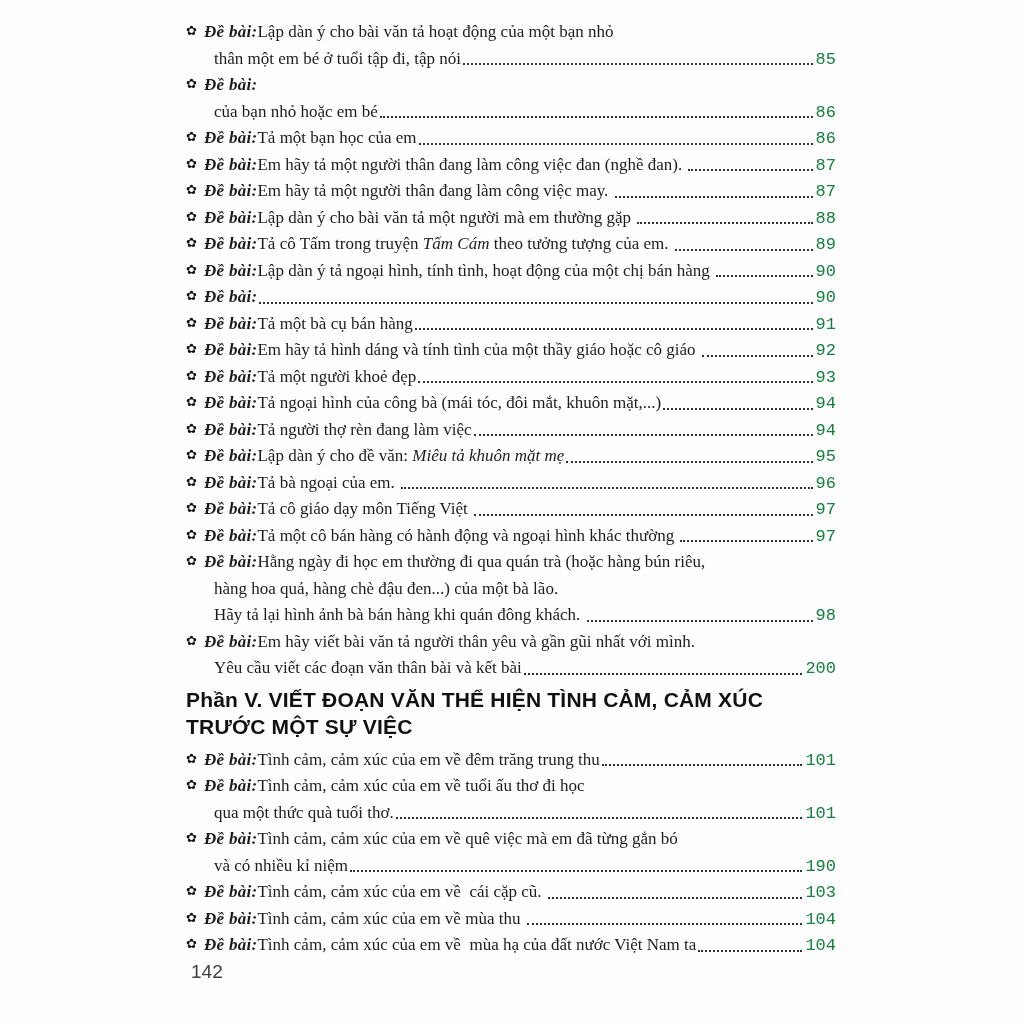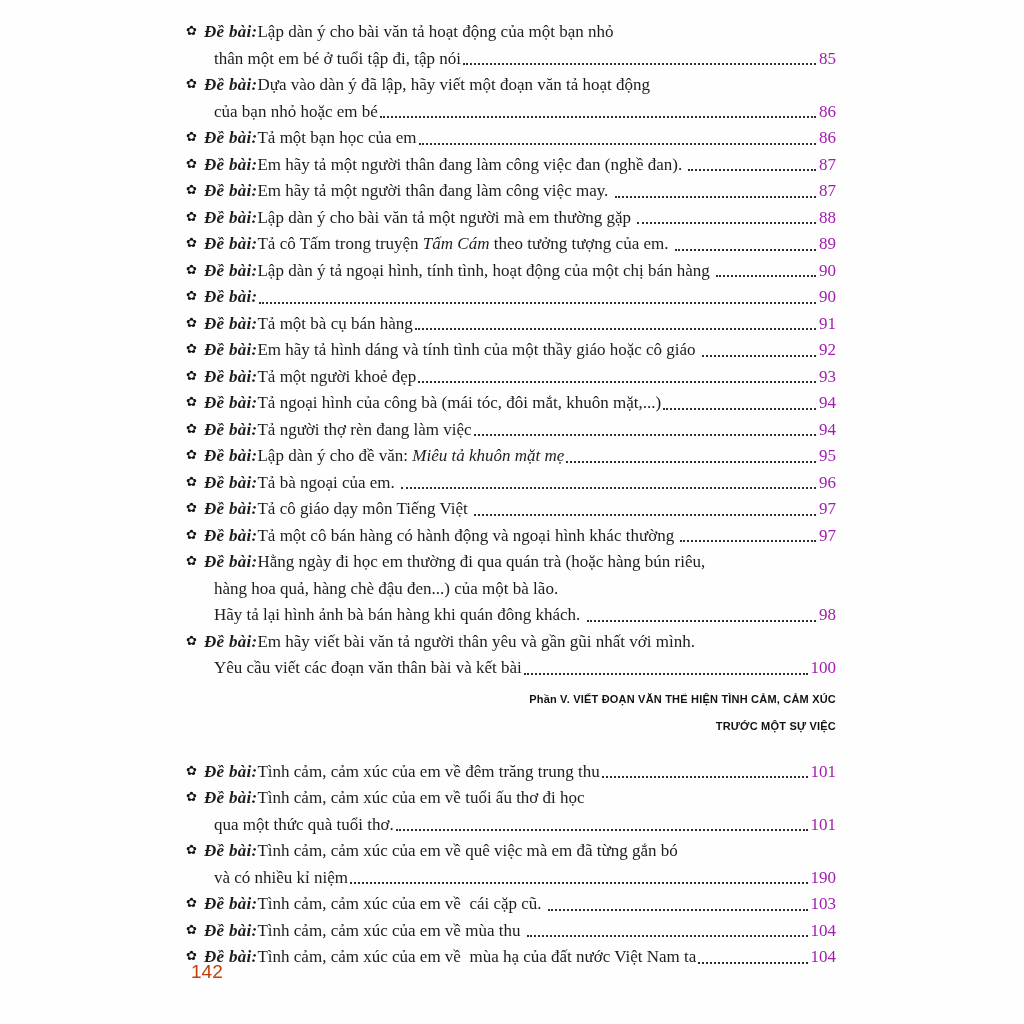--- a/index.html
+++ b/index.html
@@ -46,56 +46,57 @@
   .seg.italic { font-style: italic; }
   .leader {
     flex: 1 1 auto;
     min-width: 12px;
     align-self: flex-end;
     border-bottom: 2px dotted #2f2f2f;
     margin: 0 3px 7px 2px;
   }
   .pagenum {
     font-size: 17px;
-    color: #a21caf;
+    color: #15803d;
+    font-family: Liberation Mono, monospace;
   }
   .section-heading {
     font-family: "Liberation Sans", "DejaVu Sans", sans-serif;
     font-weight: bold;
-    font-size: 11px;
-    text-align: right;
+    font-size: 21px;
+    text-align: left;
     letter-spacing: 0.2px;
-    margin: 4px 0 18px 0;
+    margin: 4px 0 6px 0;
     color: #111;
   }
   .section-heading .heading-line {
     height: 27.5px;
     line-height: 27.5px;
     white-space: pre;
   }
   .footer-num {
     position: absolute;
     left: 191px;
     top: 961px;
     font-family: "Liberation Sans", "DejaVu Sans", sans-serif;
     font-size: 19px;
-    color: #c2410c;
+    color: #404040;
   }
 </style>
 </head>
 <body>
 
 <div class="page">
   <div class="toc">
       <div class="entry">
         <div class="line"><span class="bullet">✿</span><span class="label">Đề bài:</span><span class="seg">Lập dàn ý cho bài văn tả hoạt động của một bạn nhỏ</span></div>
         <div class="line cont"><span class="seg">thân một em bé ở tuổi tập đi, tập nói</span><span class="leader"></span><span class="pagenum">85</span></div>
       </div>
       <div class="entry">
-        <div class="line"><span class="bullet">✿</span><span class="label">Đề bài:</span><span class="seg">Dựa vào dàn ý đã lập, hãy viết một đoạn văn tả hoạt động</span></div>
+        <div class="line"><span class="bullet">✿</span><span class="label">Đề bài:</span></div>
         <div class="line cont"><span class="seg">của bạn nhỏ hoặc em bé</span><span class="leader"></span><span class="pagenum">86</span></div>
       </div>
       <div class="entry">
         <div class="line"><span class="bullet">✿</span><span class="label">Đề bài:</span><span class="seg">Tả một bạn học của em</span><span class="leader"></span><span class="pagenum">86</span></div>
       </div>
       <div class="entry">
         <div class="line"><span class="bullet">✿</span><span class="label">Đề bài:</span><span class="seg">Em hãy tả một người thân đang làm công việc đan (nghề đan). </span><span class="leader"></span><span class="pagenum">87</span></div>
       </div>
       <div class="entry">
         <div class="line"><span class="bullet">✿</span><span class="label">Đề bài:</span><span class="seg">Em hãy tả một người thân đang làm công việc may. </span><span class="leader"></span><span class="pagenum">87</span></div>
@@ -139,21 +140,21 @@
       <div class="entry">
         <div class="line"><span class="bullet">✿</span><span class="label">Đề bài:</span><span class="seg">Tả một cô bán hàng có hành động và ngoại hình khác thường </span><span class="leader"></span><span class="pagenum">97</span></div>
       </div>
       <div class="entry">
         <div class="line"><span class="bullet">✿</span><span class="label">Đề bài:</span><span class="seg">Hằng ngày đi học em thường đi qua quán trà (hoặc hàng bún riêu,</span></div>
         <div class="line cont"><span class="seg">hàng hoa quả, hàng chè đậu đen...) của một bà lão.</span></div>
         <div class="line cont"><span class="seg">Hãy tả lại hình ảnh bà bán hàng khi quán đông khách. </span><span class="leader"></span><span class="pagenum">98</span></div>
       </div>
       <div class="entry">
         <div class="line"><span class="bullet">✿</span><span class="label">Đề bài:</span><span class="seg">Em hãy viết bài văn tả người thân yêu và gần gũi nhất với mình.</span></div>
-        <div class="line cont"><span class="seg">Yêu cầu viết các đoạn văn thân bài và kết bài</span><span class="leader"></span><span class="pagenum">100</span></div>
+        <div class="line cont"><span class="seg">Yêu cầu viết các đoạn văn thân bài và kết bài</span><span class="leader"></span><span class="pagenum">200</span></div>
       </div>
       <div class="section-heading">
         <div class="heading-line">Phần V. VIẾT ĐOẠN VĂN THỂ HIỆN TÌNH CẢM, CẢM XÚC</div>
         <div class="heading-line">TRƯỚC MỘT SỰ VIỆC</div>
       </div>
       <div class="entry">
         <div class="line"><span class="bullet">✿</span><span class="label">Đề bài:</span><span class="seg">Tình cảm, cảm xúc của em về đêm trăng trung thu</span><span class="leader"></span><span class="pagenum">101</span></div>
       </div>
       <div class="entry">
         <div class="line"><span class="bullet">✿</span><span class="label">Đề bài:</span><span class="seg">Tình cảm, cảm xúc của em về tuổi ấu thơ đi học</span></div>

